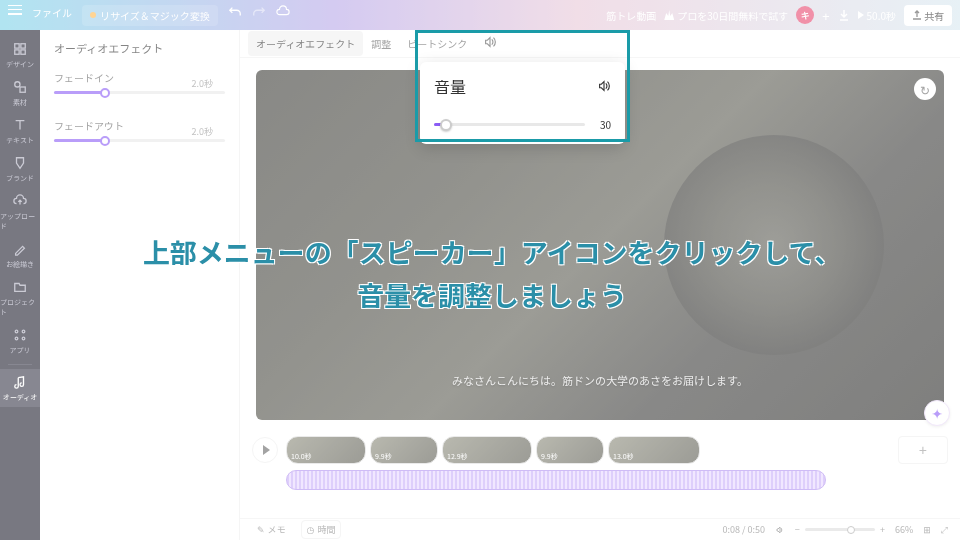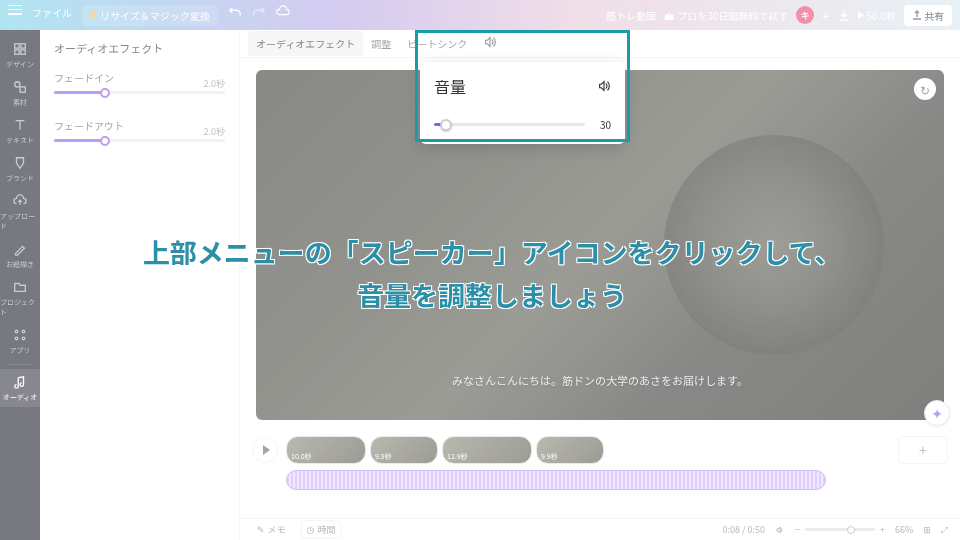--- a/index.html
+++ b/index.html
@@ -22,21 +22,21 @@
 .sb-ic{width:16px;height:16px;display:flex;align-items:center;justify-content:center}
 .sb-ic svg{width:14px;height:14px;stroke:currentColor;fill:none;stroke-width:1.5}
 .sb-sep{width:24px;height:1px;background:#383848;margin:4px 0}
 .panel{position:absolute;left:40px;top:30px;width:200px;height:510px;background:#fff;border-right:1px solid #eee;padding:10px 14px}
 .panel-title{font-size:11px;color:#333;margin-bottom:14px}
 .slider-row{margin-bottom:24px}
 .slider-label{font-size:10px;color:#666;margin-bottom:6px}
 .slider-track{height:3px;background:#e8e8e8;border-radius:2px;position:relative}
 .slider-fill{position:absolute;left:0;top:0;height:100%;background:#8b5cf6;border-radius:2px}
 .slider-thumb{position:absolute;top:50%;transform:translate(-50%,-50%);width:10px;height:10px;border-radius:50%;background:#fff;border:2px solid #8b5cf6}
-.slider-val{position:absolute;right:0;top:-14px;font-size:9px;color:#999}
+.slider-val{position:absolute;right:12px;top:-14px;font-size:9px;color:#999}
 .canvas{position:absolute;left:240px;top:30px;right:0;height:400px;background:#fff}
 .canvas-tabs{height:28px;display:flex;align-items:center;padding:0 8px;gap:0;font-size:10px;color:#666;border-bottom:1px solid #f0f0f0}
 .tab{padding:5px 8px;cursor:pointer}
 .tab.active{background:#f0f0f0;border-radius:4px;color:#333}
 .vol-ic{width:14px;height:14px}
 .preview{position:absolute;left:16px;top:40px;right:16px;bottom:10px;border-radius:6px;overflow:hidden;background:linear-gradient(135deg,#3a3a35 0%,#4a4a42 30%,#5a5a50 50%,#3a3a38 70%,#2a2a28 100%)}
 .preview::before{content:"";position:absolute;right:60px;top:50%;transform:translateY(-50%);width:220px;height:220px;border-radius:50%;background:radial-gradient(circle,#6a6a60 0%,#4a4a42 40%,#2a2a28 70%);opacity:.7}
 .refresh{position:absolute;top:8px;right:8px;width:22px;height:22px;border-radius:50%;background:#fff;display:flex;align-items:center;justify-content:center;color:#666;font-size:12px}
 .caption{position:absolute;bottom:20px;left:50%;transform:translateX(-50%);color:rgba(255,255,255,.85);font-size:11px;white-space:nowrap;text-shadow:0 1px 2px rgba(0,0,0,.5)}
 .overlay-text{position:absolute;left:24px;top:230px;right:0;text-align:center;font-size:27px;font-weight:700;color:#2b8fa8;line-height:1.6;text-shadow:1px 1px 0 #fff,-1px -1px 0 #fff,1px -1px 0 #fff,-1px 1px 0 #fff;z-index:50;pointer-events:none}
@@ -236,20 +236,21 @@
 <div class="timeline">
   <div class="tl-row">
     <div class="tl-play">
         <div class="tri"></div>
       </div>
     <div class="clips" id="clips">
         <div class="clip" style="width: 80px;">10.0秒</div>
         <div class="clip" style="width: 68px;">9.9秒</div>
         <div class="clip" style="width: 90px;">12.9秒</div>
         <div class="clip" style="width: 68px;">9.9秒</div>
+        <div class="clip" style="width: 92px;">13.0秒</div>
       </div>
     <div class="add-clip">+</div>
   </div>
   <div class="audio-track"></div>
 </div>
 
 <div class="bottombar">
   <div class="bb-item">✎ <span>メモ</span></div>
   <div class="bb-item" style="border:1px solid #eee;border-radius:4px">◷ <span>時間</span></div>
   <div class="bb-right">

